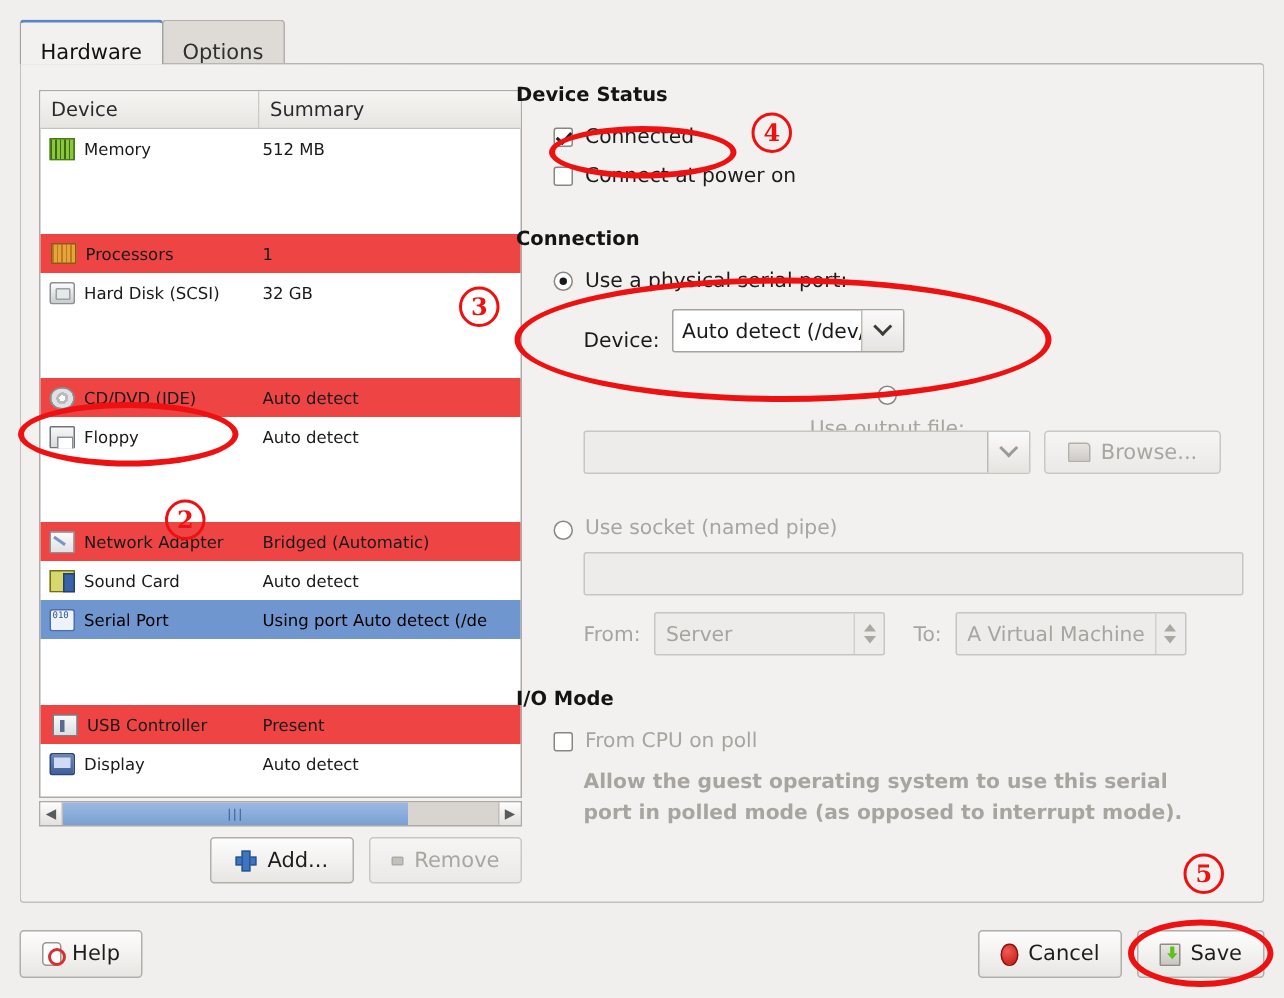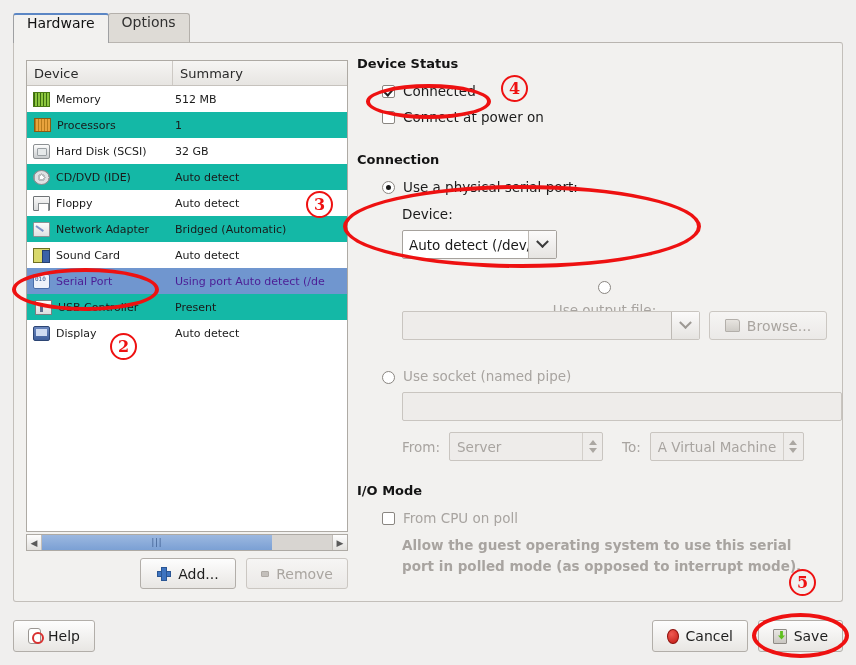--- a/index.html
+++ b/index.html
@@ -10,21 +10,21 @@
     font-family: "DejaVu Sans", "Liberation Sans", sans-serif;
     font-size: 13px;
     color: #1a1a1a;
     position: relative;
     overflow: hidden;
   }
 
   
   .tabstrip { position:absolute; left:13px; top:13px; height:30px; display:flex; align-items:flex-end; }
   .tab {
-    height:30px; padding:0 13px; display:flex; align-items:flex-start;
+    height:30px; padding:0 13px; display:flex; align-items:flex-end;
     font-size:14px; border:1px solid #b4b0ab; border-bottom:none;
     border-radius:3px 3px 0 0; background:#dedbd6; color:#303030;
     margin-right:-1px; position:relative;
   }
   .tab.active {
     background:#f2f1ef; color:#111; border-color:#9fa0a2;
     border-top:2px solid #5b86c4; padding-top:0; z-index:3;
   }
 
   
@@ -42,22 +42,22 @@
   .list-head { display:flex; height:25px; background:#ecebe9;
       border-bottom:1px solid #c6c2bd; }
   .list-head .hcell {
     display:flex; align-items:center; padding-left:7px; font-size:13px; color:#2a2a2a;
     background:linear-gradient(#f6f5f3,#e7e5e2);
   }
   .hcell.c1 { width:146px; border-right:1px solid #cdc9c4; }
   .hcell.c2 { flex:1; }
   .rows { position:relative; }
   .row { display:flex; height:26px; align-items:center; font-size:11px; color:#1a1a1a; }
-  .row.alt { background:#14b8a6; }
-  .row.sel { background:#7096cf; color:#4c1d95; }
+  .row.alt { background:#ef4444;margin-top:44px; }
+  .row.sel { background:#7096cf; color:#000000; }
   .cell1 { width:146px; display:flex; align-items:center; padding-left:6px; gap:6px; overflow:hidden; white-space:nowrap; }
   .cell2 { flex:1; white-space:nowrap; overflow:hidden; padding-left:2px; }
   .dicon { width:17px; height:15px; flex:0 0 17px; position:relative; }
 
   
   .ic-memory { background:#8cc63e; border:1px solid #4a7a13;
      background-image:repeating-linear-gradient(90deg,#3b6b10 0 1px,transparent 1px 3px); }
   .ic-cpu { width:14px;height:14px; background:#e8a33d; border:1px solid #8a5a12;
      background-image:repeating-linear-gradient(90deg,#b97c1c 0 1px,transparent 1px 3px); margin-left:1px;}
   .ic-hdd { background:linear-gradient(#fdfdfd,#c9ccce); border:1px solid #8c9093; border-radius:2px; }
@@ -96,21 +96,21 @@
   .btn.disabled { color:#a9a5a0; background:linear-gradient(#f6f5f4,#ebe9e7); border-color:#cbc7c2; }
   .btn-add { position:absolute; left:140px; top:558px; width:96px; }
   .btn-remove { position:absolute; left:246px; top:558px; width:102px; }
   .plus { width:14px;height:14px;position:relative; }
   .plus:before,.plus:after{content:"";position:absolute;background:#3e74c0;border:1px solid #2a5694;}
   .plus:before{left:0;top:4px;width:14px;height:6px;box-sizing:border-box;}
   .plus:after{left:4px;top:0;width:6px;height:14px;box-sizing:border-box;}
   .minus { width:14px;height:6px;background:#c3bfbb;border:1px solid #aeaaa5;border-radius:1px; }
 
   
-  .rpanel { position:absolute; left:357px; top:56px; width:470px; }
+  .rpanel { position:absolute; left:344px; top:56px; width:470px; }
   .grp-title { font-size:13px; font-weight:bold; color:#141414; margin:0 0 9px 0; }
   .opt-row { display:flex; align-items:center; height:22px; gap:8px; margin-left:25px; }
   .opt-row .lbl { font-size:13.5px; color:#1c1c1c; }
   .opt-row .lbl.dis { color:#a8a4a0; }
 
   .cbx { width:13px;height:13px;flex:0 0 13px;background:#fff;border:1px solid #8a8681;border-radius:2px;position:relative;}
   .cbx.on:after{content:"";position:absolute;left:3px;top:0px;width:4px;height:8px;border:solid #222;border-width:0 2px 2px 0;transform:rotate(42deg);}
   .rdo { width:13px;height:13px;flex:0 0 13px;background:#fff;border:1px solid #8a8681;border-radius:50%;position:relative;}
   .rdo.on:after{content:"";position:absolute;left:3px;top:3px;width:5px;height:5px;border-radius:50%;background:#1a1a1a;}
 
@@ -297,21 +297,21 @@
     <span class="lbl">Connect at power on</span>
   </div>
 
   <div class="grp-title" style="margin-top:24px;">Connection</div>
 
   <div class="opt-row">
     <span class="rdo on"></span>
     <span class="lbl">Use a physical serial port:</span>
   </div>
 
-  <div style="display:flex; align-items:flex-start; gap:8px; margin-left:45px; margin-top:8px;flex-direction:column;">
+  <div style="display:flex; align-items:flex-end; gap:8px; margin-left:45px; margin-top:8px;">
     <span style="font-size:13.5px;">Device:</span>
     <div class="combo" style="width:155px;">
       <span class="txt">Auto detect (/dev/ttyS0</span>
       <span class="drop-arrow">
           <i class="chev"></i>
         </span>
     </div>
   </div>
 
   <div class="opt-row" style="margin-top:22px;flex-direction:column;">

